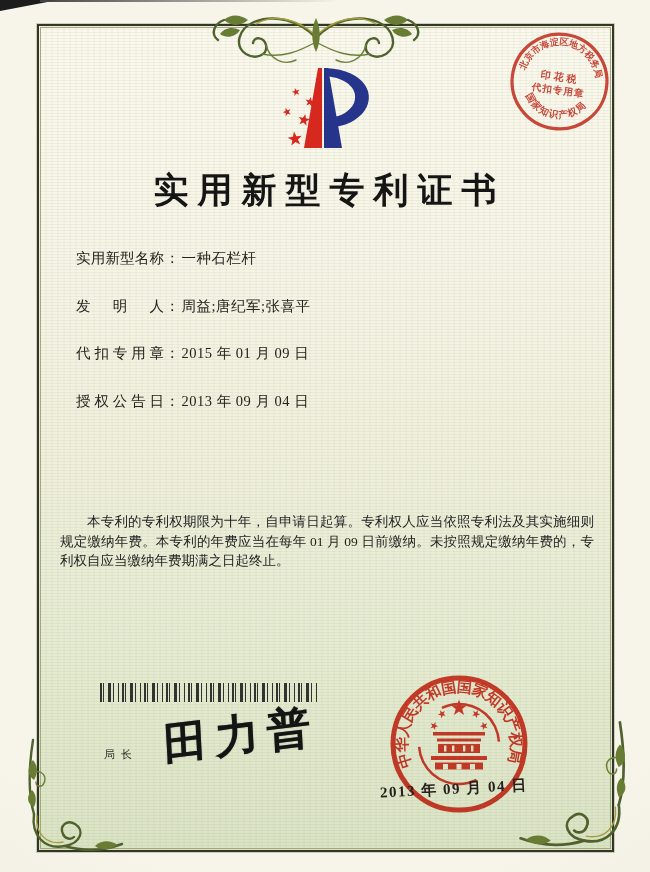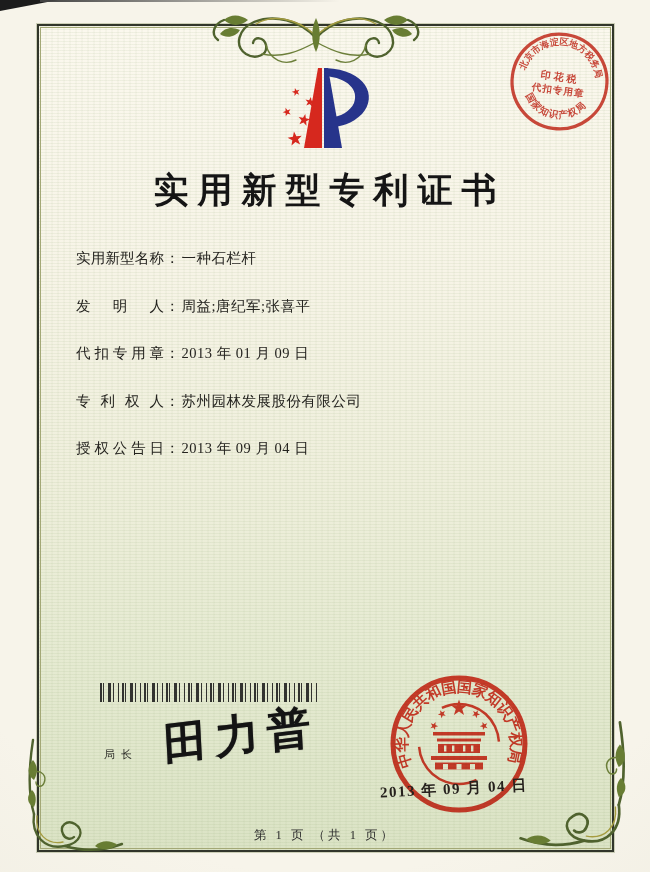--- a/index.html
+++ b/index.html
@@ -162,31 +162,29 @@
   <div class="title">实用新型专利证书</div>
 
   <div class="fields">
     <div class="field-row">
       <span class="flabel">实用新型名称</span><span class="fcolon">：</span><span class="fvalue">一种石栏杆</span>
     </div>
     <div class="field-row">
       <span class="flabel">发明人</span><span class="fcolon">：</span><span class="fvalue">周益;唐纪军;张喜平</span>
     </div>
     <div class="field-row">
-      <span class="flabel">代扣专用章</span><span class="fcolon">：</span><span class="fvalue">2013 年 01 月 09 日</span>
-    </div>
-    <div class="field-row">
-      <span class="flabel">专利权人</span><span class="fcolon">：</span><span class="fvalue">苏州园林发展股份有限公司</span>
+      <span class="flabel">代扣专用章</span><span class="fcolon">：</span><span class="fvalue">2015 年 01 月 09 日</span>
     </div>
     <div class="field-row">
       <span class="flabel">授权公告日</span><span class="fcolon">：</span><span class="fvalue">2013 年 09 月 04 日</span>
     </div>
   </div>
 
   <div class="body">
+    <p>本专利的专利权期限为十年，自申请日起算。专利权人应当依照专利法及其实施细则规定缴纳年费。本专利的年费应当在每年 01 月 09 日前缴纳。未按照规定缴纳年费的，专利权自应当缴纳年费期满之日起终止。</p>
   </div>
 
   <div class="barcode"></div>
 
   <div class="director">局长</div>
   <div class="signature">田力普</div>
 
   <svg class="seal seal-red" viewBox="0 0 146 152">
     <defs>
       <path id="seal-arc" d="M25.9,98 A52,52 0 1 1 120.1,98"></path>
@@ -211,15 +209,14 @@
       <rect x="85" y="77.5" width="2.4" height="6" fill="#ffffff"></rect>
       <rect x="45" y="88" width="56" height="4"></rect>
       <rect x="49" y="94.5" width="48" height="7"></rect>
       <rect x="57" y="96" width="5" height="5.5" fill="#ffffff"></rect>
       <rect x="70.5" y="96" width="5" height="5.5" fill="#ffffff"></rect>
       <rect x="84" y="96" width="5" height="5.5" fill="#ffffff"></rect>
     </g>
   </svg>
   <div class="seal-date">2013 年 09 月 04 日</div>
 
-  <div class="footer">第 1 页 （共 1 页）</div>
 
 </div>
 
 </body></html>

